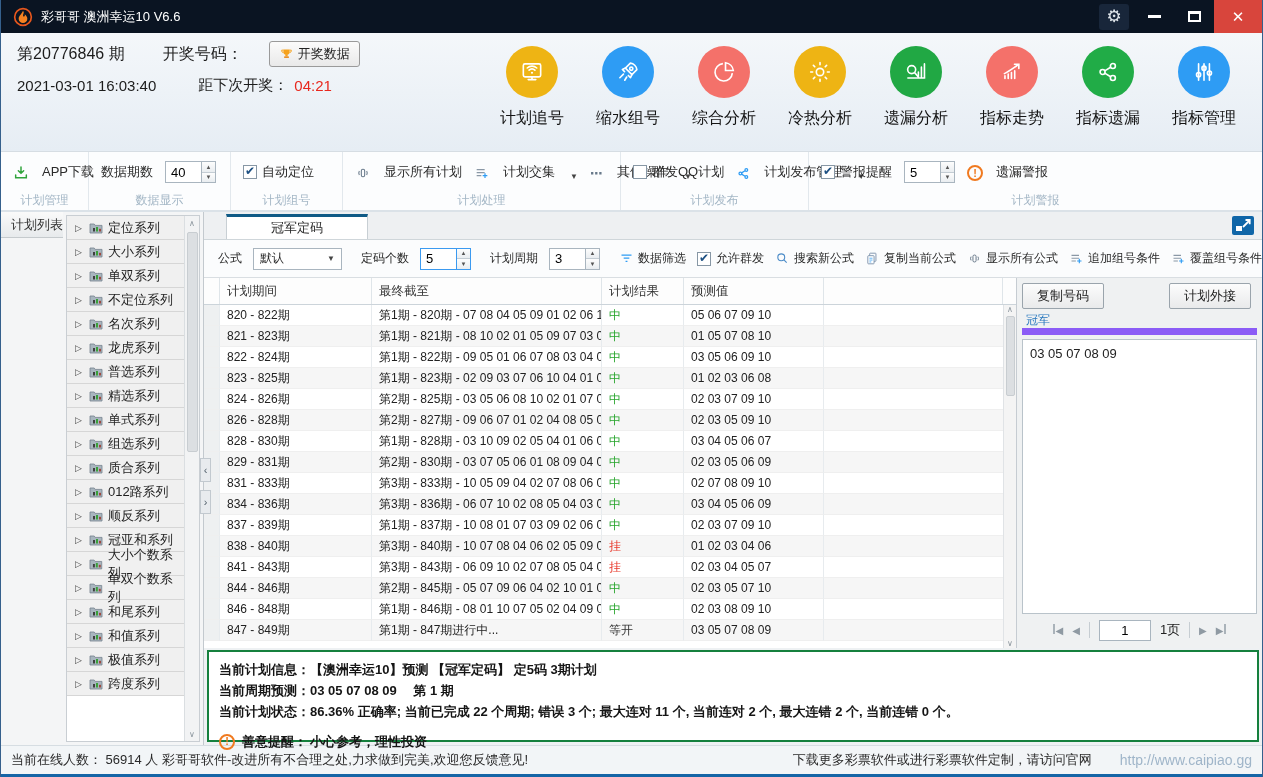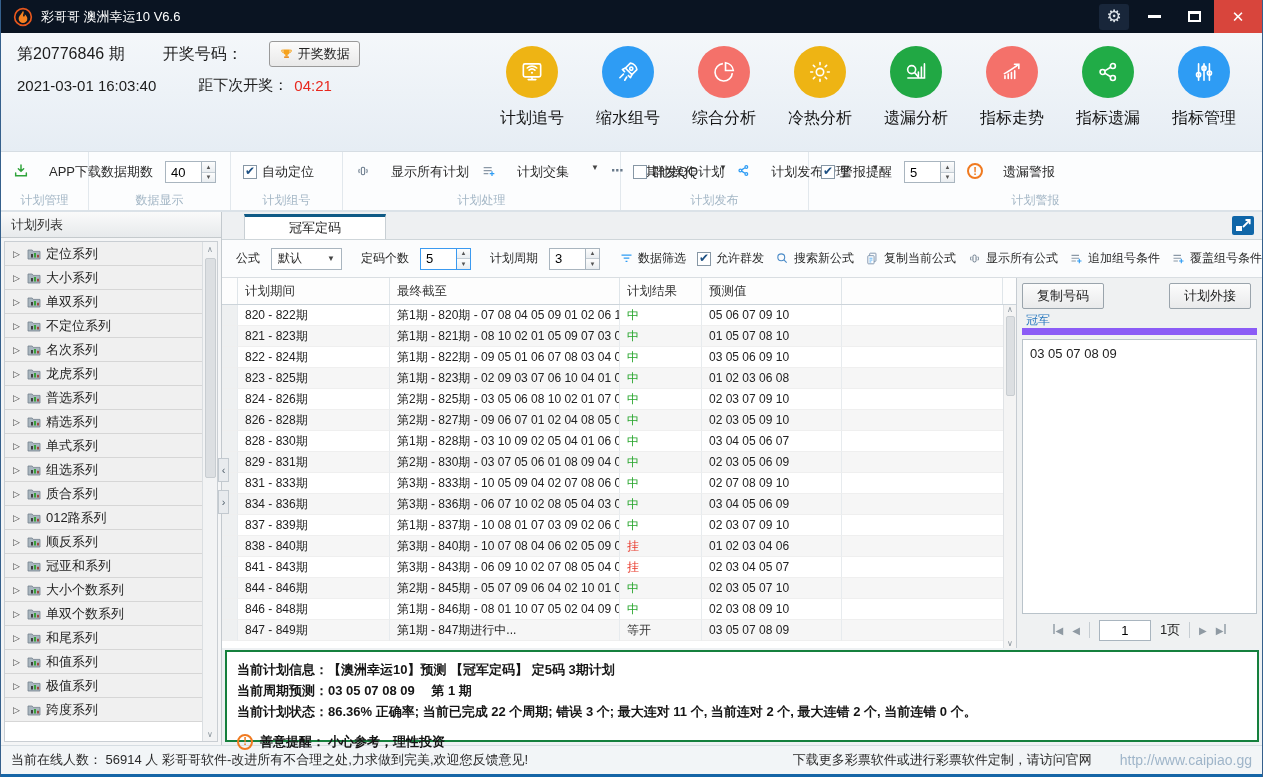--- a/index.html
+++ b/index.html
@@ -33,37 +33,37 @@
   .nav-icons { flex:1; display:flex; justify-content:flex-end; padding:6px 10px 0 0; }
   .nav-item { width:96px; display:flex; flex-direction:column; align-items:center; cursor:pointer; }
   .nav-circle { width:52px; height:52px; border-radius:50%; display:flex; align-items:center; justify-content:center; margin-top:7px; }
   .nav-label { margin-top:10px; font-size:16px; color:#141414; white-space:nowrap; }
 
   
   .ribbon { height:60px; background:#fcfdfe; display:flex; flex:0 0 auto; border-bottom:2px solid #dbe2e8; }
   .rgroup { border-right:1px solid #e2e8ed; display:flex; flex-direction:column; }
   .rgroup-content { flex:1; display:flex; align-items:center; padding:0 12px; gap:12px; font-size:13px; color:#2a2a2a; white-space:nowrap; }
   .rgroup-label { height:18px; text-align:center; font-size:12px; color:#a4b7c6; }
-  .rbtn { display:flex; align-items:flex-start; gap:20px; cursor:pointer; }
+  .rbtn { display:flex; align-items:flex-end; gap:13px; cursor:pointer; }
   .caret { font-size:8px; color:#444; margin-left:2px; }
   .dots { color:#68798a; font-weight:bold; letter-spacing:1px; }
   .cb { display:flex; align-items:center; gap:5px; cursor:pointer; }
   .cb-box { width:14px; height:14px; background:#fff; border:1px solid #8797a5; position:relative; flex:0 0 auto; }
   .cb-box.checked::after { content:"✔"; position:absolute; left:1px; top:-2px; font-size:12px; color:#1c4f82; }
   .spin { display:flex; height:22px; }
   .spin input { width:36px; border:1px solid #a9b5bf; border-right:none; font-size:13px; padding-left:5px; font-family:inherit; }
   .spin-btns { width:15px; display:flex; flex-direction:column; border:1px solid #a9b5bf; }
   .spin-btns span { flex:1; font-size:6px; color:#555; display:flex; align-items:center; justify-content:center; background:linear-gradient(#fdfdfd,#e9edf0); cursor:pointer; }
   .spin-btns span:first-child { border-bottom:1px solid #c3ccd3; }
   .spin.focus input, .spin.focus .spin-btns { border-color:#3b9af0; }
   .warn-ic { width:16px; height:16px; border:2px solid #f07a20; border-radius:50%; color:#f07a20; font-size:11px; font-weight:bold; display:inline-flex; align-items:center; justify-content:center; flex:0 0 auto; }
 
   
   .main { flex:1; display:flex; min-height:0; }
-  .sidebar { width:221px; flex:0 0 auto; background:#f4f5f6; border-right:1px solid #c3c9ce; display:flex; flex-direction:column; }
+  .sidebar { width:203px; flex:0 0 auto; background:#f4f5f6; border-right:1px solid #c3c9ce; display:flex; flex-direction:row; }
   .sidebar-title { height:26px; background:linear-gradient(#fafafa,#e7eaec); border-bottom:1px solid #c5cacd; font-size:13px; color:#333; display:flex; align-items:center; padding-left:10px; flex:0 0 auto; }
   .tree-wrap { flex:1; margin:3px; border:1px solid #c9ced3; background:#fff; display:flex; min-height:0; }
   .tree { flex:1; overflow:hidden; }
   .tree-row { height:24px; background:#f0f0f0; border-bottom:1px solid #d6d6d6; display:flex; align-items:center; padding-left:8px; font-size:13px; color:#1f1f1f; cursor:pointer; }
   .tree-arrow { font-size:9px; color:#444; margin-right:7px; }
   .tree-row svg { margin-right:5px; }
   .vscroll { width:15px; background:#f2f3f4; border-left:1px solid #dadee1; display:flex; flex-direction:column; align-items:center; font-size:8px; color:#8a949c; }
   .vscroll .thumb { width:11px; background:#dcdfe2; border:1px solid #c8cdd1; border-radius:2px; margin:2px 0; }
   .vscroll .arr { height:14px; display:flex; align-items:center; cursor:pointer; }
 

